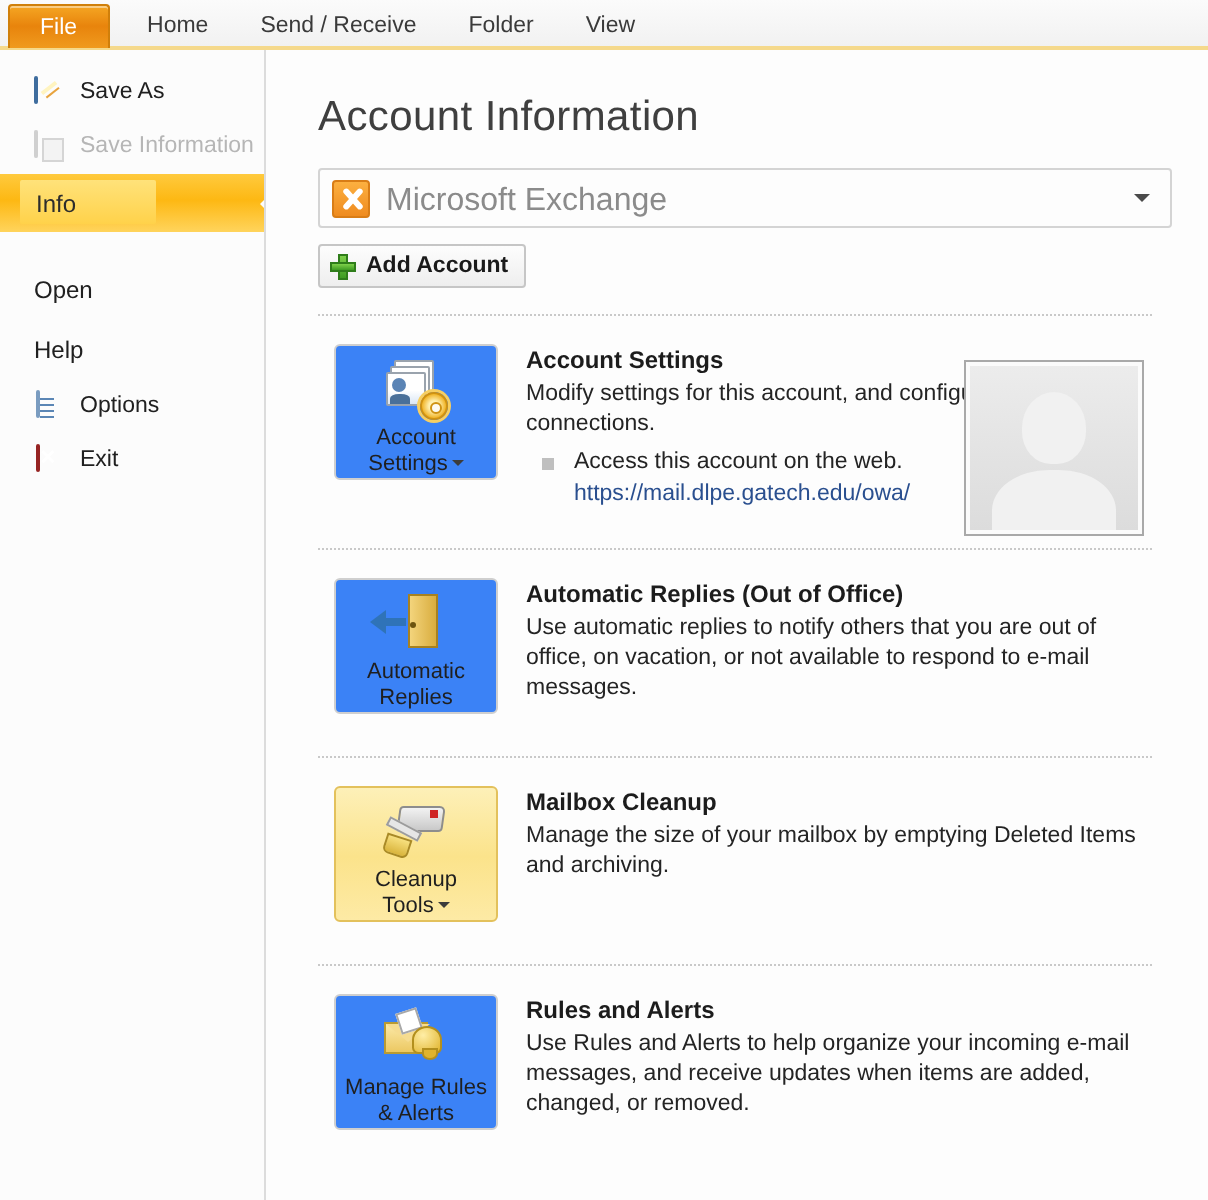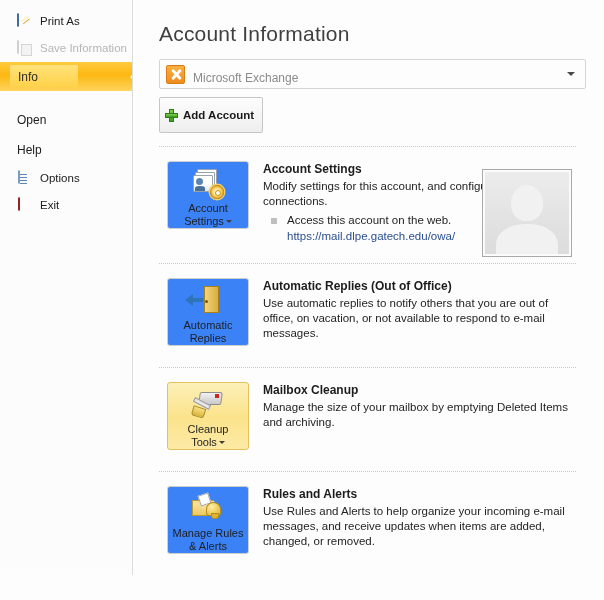--- a/index.html
+++ b/index.html
@@ -258,40 +258,40 @@
     content: "";
     position: absolute;
     left: 7.5px; top: 2px;
     width: 3px; height: 13px;
     background: #ffffff;
     border-radius: 2px;
   }
   .ic-exchange::before { transform: rotate(42deg); }
   .ic-exchange::after  { transform: rotate(-42deg); }
   .acct-name {
-    font-size: 12px;
+    font-size: 16px;
     color: #8b8b8b;
     align-self: flex-end;
     padding-bottom: 3px;
   }
   .acct-caret {
     position: absolute;
     right: 10px; top: 50%;
     margin-top: -2px;
     width: 0; height: 0;
     border-left: 4px solid transparent;
     border-right: 4px solid transparent;
     border-top: 4px solid #4a4a4a;
   }
 
   
   .btn-add {
     display: inline-flex;
     align-items: center;
-    height: 36px;
+    height: 22px;
     padding: 0 8px 0 5px;
     background: linear-gradient(to bottom, #fdfdfd, #eeeeee);
     border: 1px solid #c6c6c6;
     border-radius: 2px;
     font-size: 11.5px;
     color: #1a1a1a;
     cursor: default;
     font-weight: bold;
   }
   .ic-plus {
@@ -582,28 +582,45 @@
     background: #e0b32c;
     border: 1px solid #b38f1d;
     border-radius: 0 0 50% 50%;
   }
 </style>
 </head>
 <body>
 
 <div id="app">
 
+  <div class="ribbon-tabs">
+    <div class="tab tab-file">
+      <span>File</span>
+    </div>
+    <div class="tab">
+      <span>Home</span>
+    </div>
+    <div class="tab">
+      <span>Send / Receive</span>
+    </div>
+    <div class="tab">
+      <span>Folder</span>
+    </div>
+    <div class="tab">
+      <span>View</span>
+    </div>
+  </div>
 
   <div class="body-area">
 
     <div class="sidebar">
 
       <div class="nav-item small">
         <span class="nav-ico"><span class="ic-saveas"></span></span>
-        <span class="nav-label">Print As</span>
+        <span class="nav-label">Save As</span>
       </div>
 
       <div class="nav-item small disabled">
         <span class="nav-ico"><span class="ic-attach"></span></span>
         <span class="nav-label">Save Information</span>
       </div>
 
       <div class="nav-item selected">
         <div class="sel-bar">
           <span class="inner-hl"></span>

